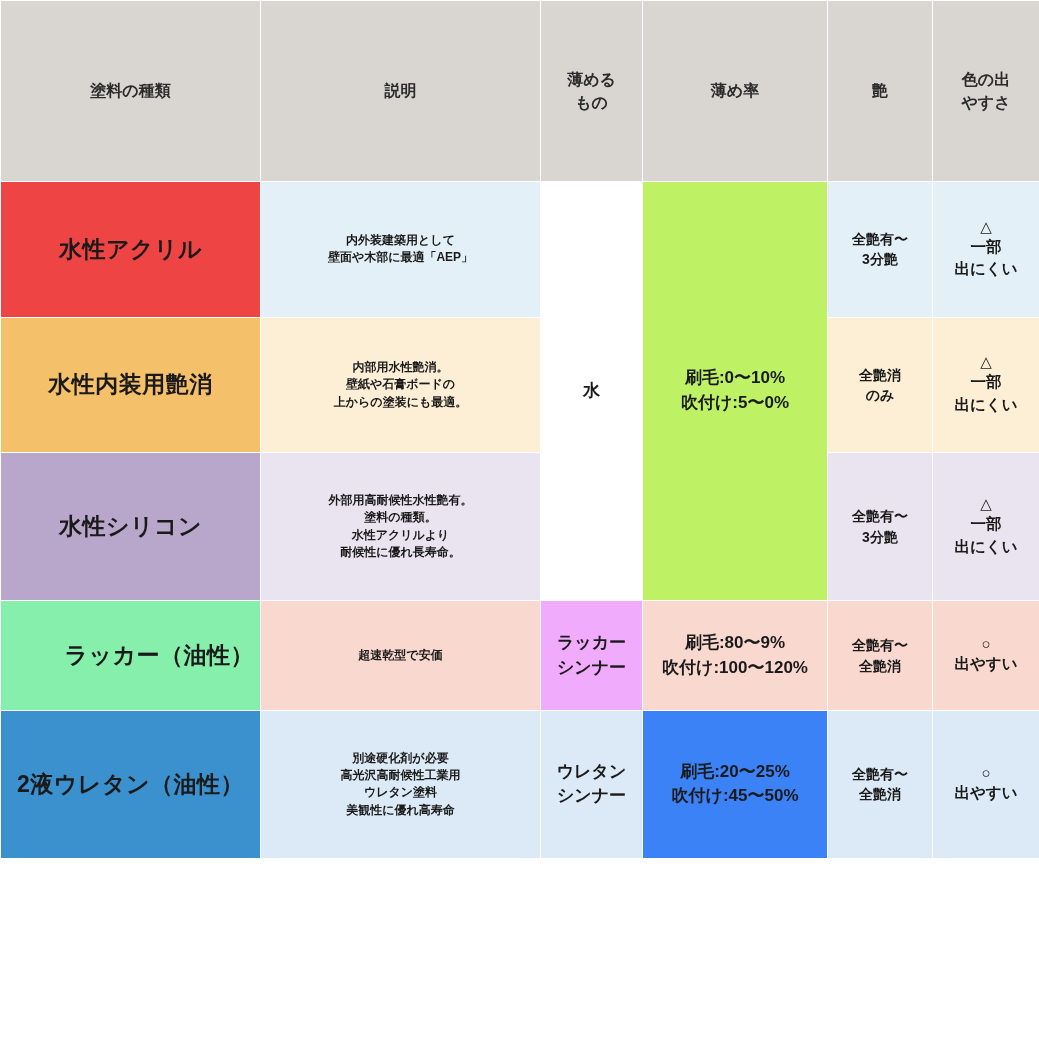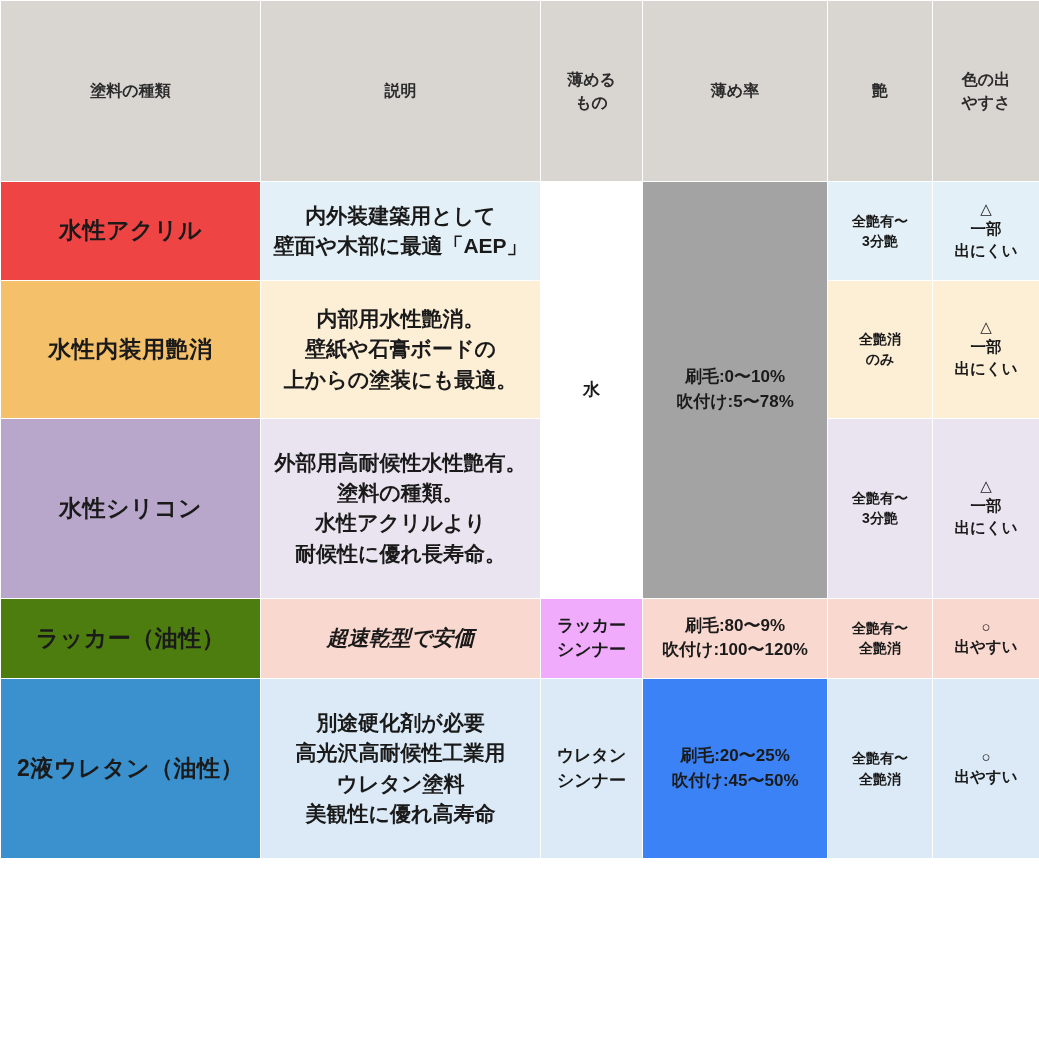--- a/index.html
+++ b/index.html
@@ -44,21 +44,21 @@
     height: 172px;
     font-weight: bold;
   }
 
   td.type-cell {
     font-size: 23px;
     letter-spacing: 0.5px;
     color: #1a1a1a;
   }
   td.desc-cell {
-    font-size: 21px;
+    font-size: 12px;
   }
   td.thinner-cell {
     font-size: 17px;
   }
   td.rate-cell {
     font-size: 17px;
   }
   td.gloss-cell {
     font-size: 14px;
   }
@@ -80,36 +80,36 @@
   .r2 .type-cell  { background: #f5c06a; }
   .r2 .desc-cell  { background: #fdeed6; margin-top: 36px; }
   .r2 .gloss-cell { background: #fdeed6; }
   .r2 .color-cell { background: #fdeed6; }
 
   .r3 .type-cell  { background: #b8a6cb; }
   .r3 .desc-cell  { background: #eae4f0; }
   .r3 .gloss-cell { background: #eae4f0; }
   .r3 .color-cell { background: #eae4f0; }
 
-  .r4 .type-cell  { background: #4d7c0f; }
-  .r4 .desc-cell  { background: #f9d8cf; font-style: italic; }
+  .r4 .type-cell  { background: #86efac; text-align: right; }
+  .r4 .desc-cell  { background: #f9d8cf; }
   .r4 .thinner-cell { background: #f0abfc; }
   .r4 .rate-cell  { background: #f9d8cf; }
   .r4 .gloss-cell { background: #f9d8cf; }
   .r4 .color-cell { background: #f9d8cf; }
 
   .r5 .type-cell  { background: #3a91ce; }
   .r5 .desc-cell  { background: #dbeaf6; }
   .r5 .thinner-cell { background: #dbeaf6; font-family: Liberation Serif, serif; }
   .r5 .rate-cell  { background: #3b82f6; }
   .r5 .gloss-cell { background: #dbeaf6; }
   .r5 .color-cell { background: #dbeaf6; }
 
   td.water-cell { background: #ffffff; }
-  td.water-rate-cell { background: #a3a3a3; }
+  td.water-rate-cell { background: #bef264; }
 
   .line { display: block; }
 </style>
 </head>
 <body>
 
 <table class="paint-table">
   <colgroup>
     <col class="c-type">
     <col class="c-desc">
@@ -137,21 +137,21 @@
   <tbody>
     <tr class="r1">
       <td class="type-cell">水性アクリル</td>
       <td class="desc-cell">
         <span class="line">内外装建築用として</span>
         <span class="line">壁面や木部に最適「AEP」</span>
       </td>
       <td class="thinner-cell water-cell" rowspan="3">水</td>
       <td class="rate-cell water-rate-cell" rowspan="3">
         <span class="line">刷毛:0〜10%</span>
-        <span class="line">吹付け:5〜78%</span>
+        <span class="line">吹付け:5〜0%</span>
       </td>
       <td class="gloss-cell">
         <span class="line">全艶有〜</span>
         <span class="line">3分艶</span>
       </td>
       <td class="color-cell">
         <span class="mark">△</span>
         <span class="line">一部</span>
         <span class="line">出にくい</span>
       </td>

